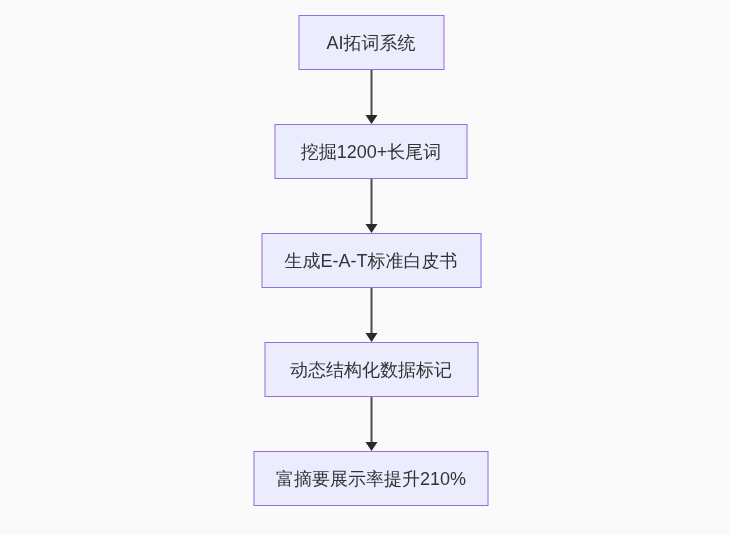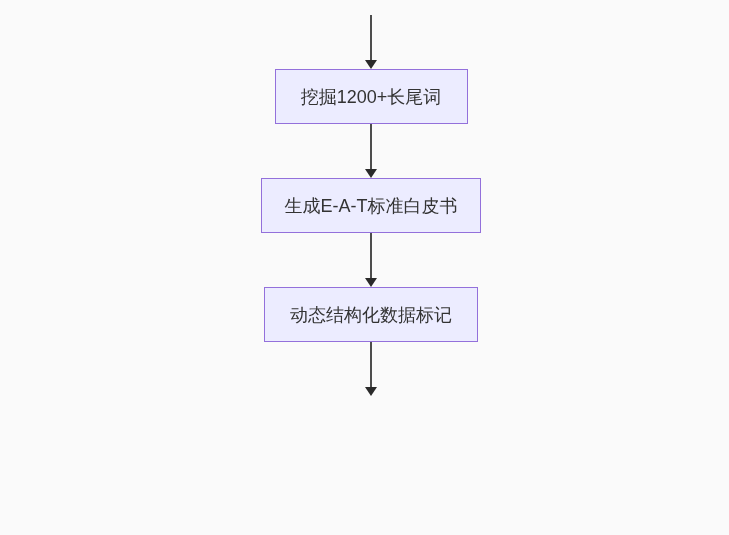--- a/index.html
+++ b/index.html
@@ -64,20 +64,23 @@
     border-right: 6px solid transparent;
     border-top: 9px solid #2a2a2a;
   }
 </style>
 </head>
 <body>
 
 <div class="canvas">
   <div class="flow">
 
+    <div class="node n1">
+      <span>AI拓词系统</span>
+    </div>
 
     <div class="arrow">
       <div class="line"></div>
       <div class="head"></div>
     </div>
 
     <div class="node n2">
       <span>挖掘1200+长尾词</span>
     </div>
 
@@ -97,15 +100,18 @@
 
     <div class="node n4">
       <span>动态结构化数据标记</span>
     </div>
 
     <div class="arrow">
       <div class="line"></div>
       <div class="head"></div>
     </div>
 
+    <div class="node n5">
+      <span>富摘要展示率提升210%</span>
+    </div>
 
   </div>
 </div>
 
 </body></html>

